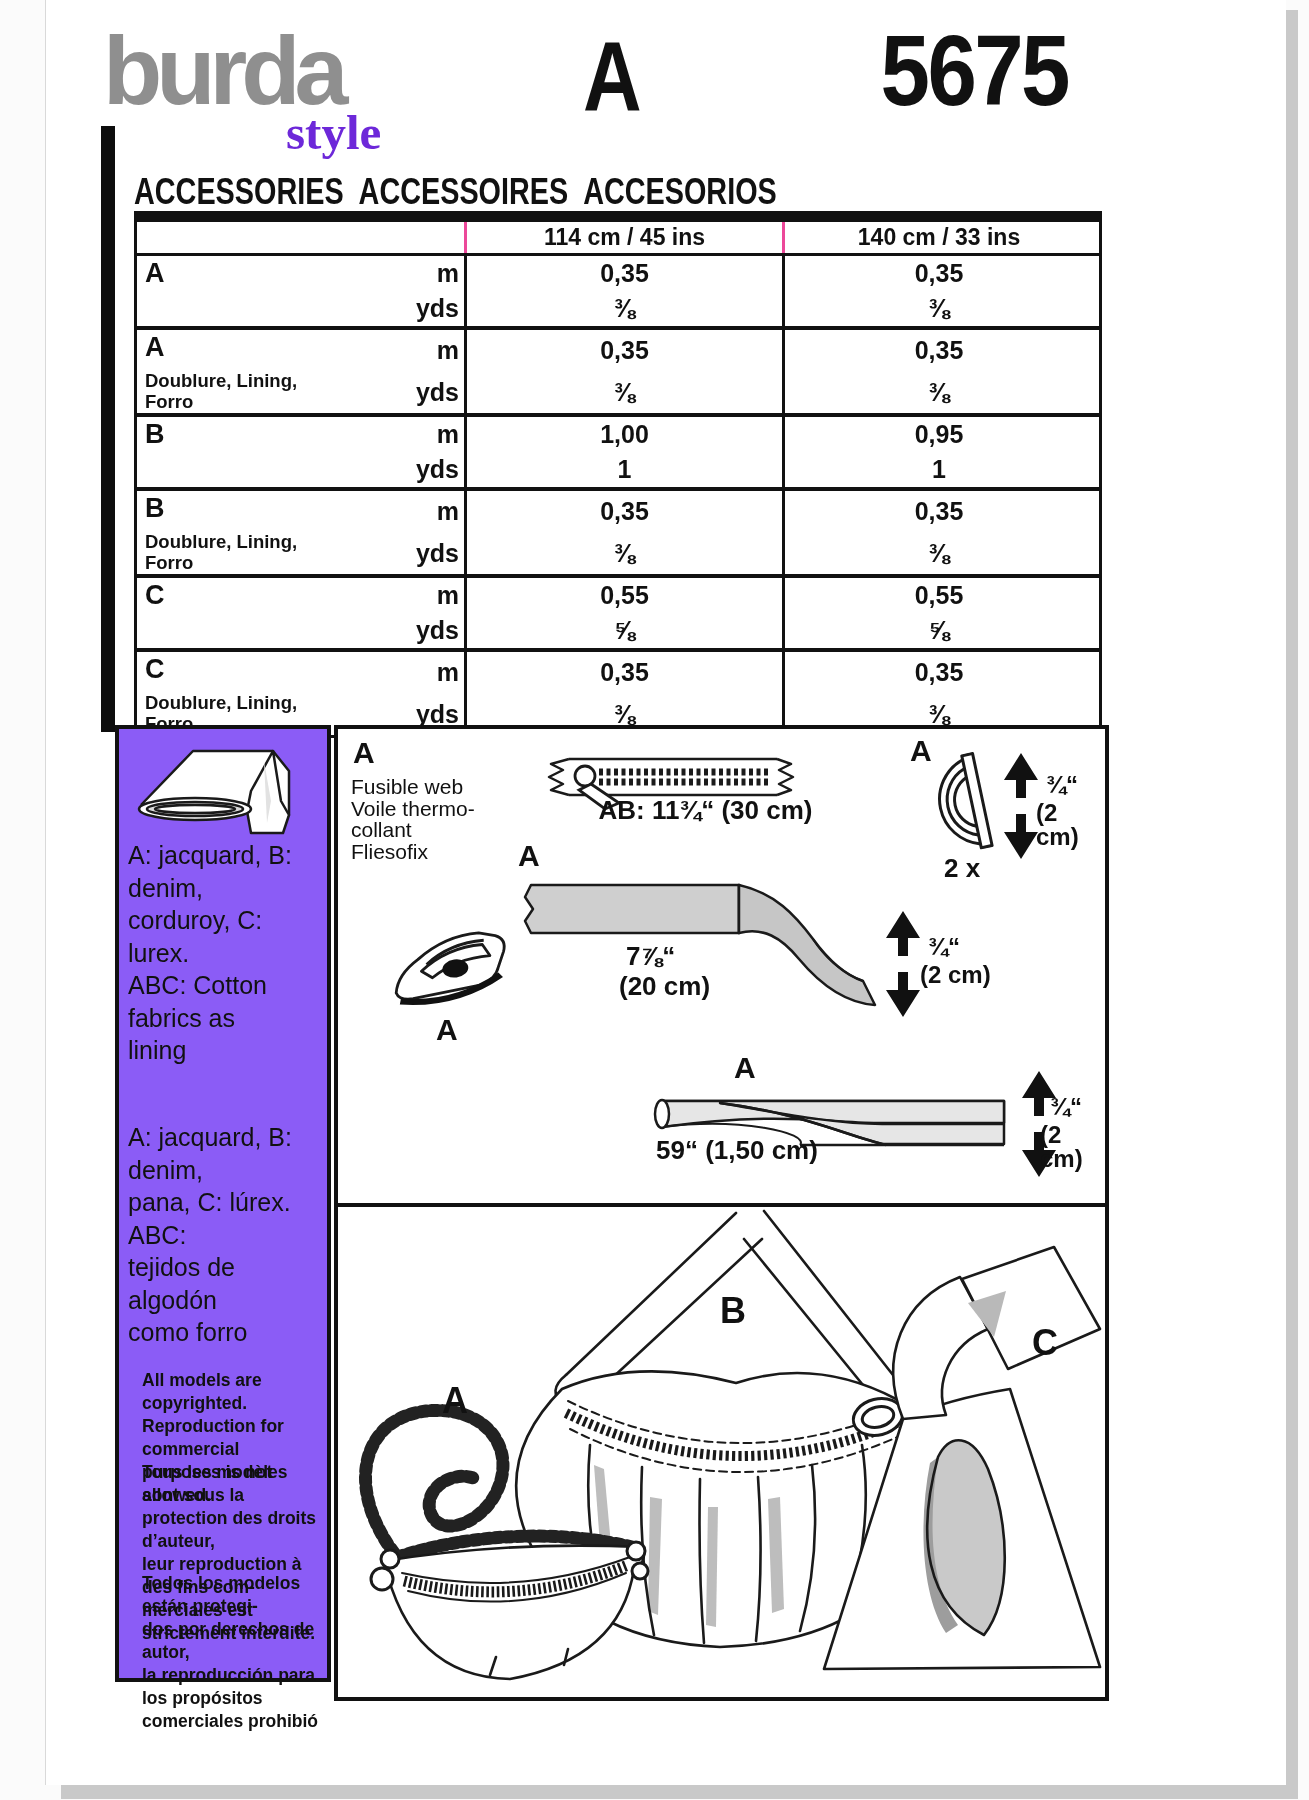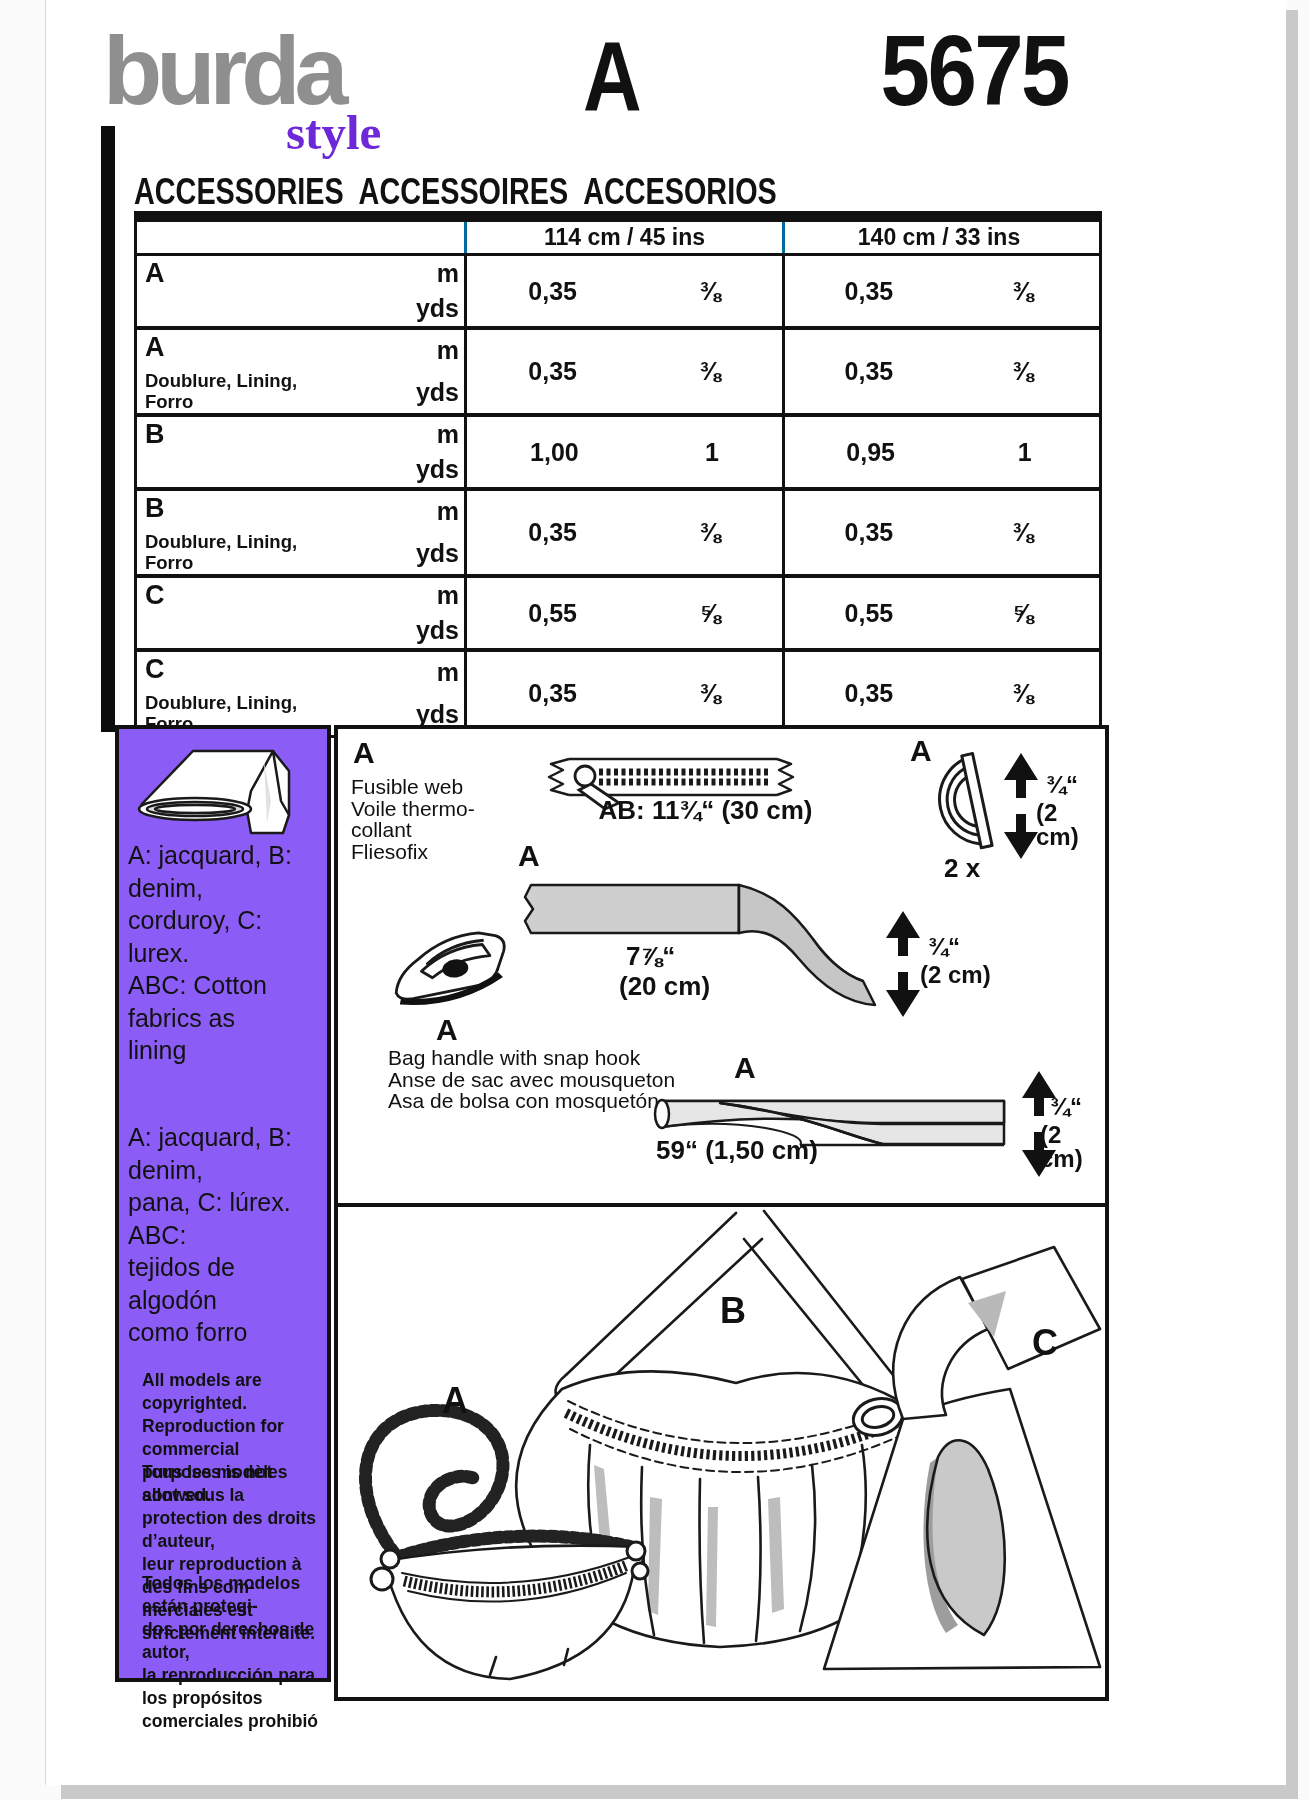--- a/index.html
+++ b/index.html
@@ -49,33 +49,33 @@
 
   
   .ftable{
     position:absolute;left:88px;top:219px;width:962px;
     border-left:3px solid #111;border-right:3px solid #111;
     border-bottom:3px solid #111;border-top:11px solid #111;
     background:#fff;
   }
   .thead{display:grid;grid-template-columns:327px 318px 311px;height:31px;border-bottom:3px solid #111;}
   .hc{display:flex;align-items:center;justify-content:center;font-weight:bold;font-size:23px;}
-  .hc + .hc{border-left:3px solid #0369a1;}
+  .hc + .hc{border-left:3px solid #ec4899;}
   .trow{display:grid;grid-template-columns:167px 160px 318px 311px;border-bottom:4px solid #111;height:70px;}
   .trow.tall{height:83px;}
   .trow:last-child{border-bottom:none;}
   .cl{padding:4px 0 0 8px;}
   .clab{font-size:27px;font-weight:bold;line-height:26px;}
   .csub{font-size:18.5px;font-weight:bold;line-height:21px;margin-top:10px;}
   .cu{
     display:flex;flex-direction:column;justify-content:space-around;align-items:flex-end;
     padding-right:5px;font-weight:bold;font-size:25px;
   }
   .cv{
-    display:flex;flex-direction:row;justify-content:space-around;align-items:center;
+    display:flex;flex-direction:column;justify-content:space-around;align-items:center;
     font-weight:bold;font-size:25px;border-left:3px solid #111;
   }
 
   
   .lpanel{
     position:absolute;left:69px;top:733px;width:208px;height:949px;
     border:4px solid #111;background:#8b5cf6;
   }
   .npanel{
     position:absolute;left:288px;top:733px;width:767px;height:478px;
@@ -331,23 +331,20 @@
     </svg>
     <div class="nmeas" style="left:288px;top:214px">7⅞“</div>
     <div class="nmeas" style="left:281px;top:244px">(20 cm)</div>
     <svg class="abs" style="left:546px;top:182px" width="38" height="106">
         <use href="#updn"></use>
       </svg>
     <div class="nmeas small" style="left:590px;top:206px">¾“</div>
     <div class="nmeas small" style="left:582px;top:234px">(2 cm)</div>
 
     <div class="nletter" style="left:98px;top:286px">A</div>
-    <div class="ncap ml" style="left:50px;top:318px">Bag handle with snap hook
-Anse de sac avec mousqueton
-Asa de bolsa con mosquetón</div>
     <div class="nletter" style="left:396px;top:324px">A</div>
     <svg class="abs" style="left:312px;top:352px" width="362" height="78" viewBox="0 0 362 78">
       <g stroke="#1a1a1a" stroke-width="2.5" stroke-linejoin="round">
         <path d="M12 20 L354 20 L354 42 L232 42 L232 64 L354 64 M232 64 L150 64" fill="none"></path>
         <path d="M12 20 L354 20 L354 42 L232 42 C180 42 130 30 12 46 Z" fill="#e6e6e6"></path>
         <path d="M70 22 C150 32 190 52 232 63 L354 63 L354 43 L232 43 C180 43 120 30 70 22 Z" fill="#e6e6e6"></path>
         <path d="M70 22 C150 32 195 54 236 64" fill="none"></path>
         <path d="M12 46 C90 36 160 52 150 64" fill="none" stroke-width="2"></path>
         <ellipse cx="12" cy="33" rx="7" ry="14" fill="#fff"></ellipse>
       </g>

